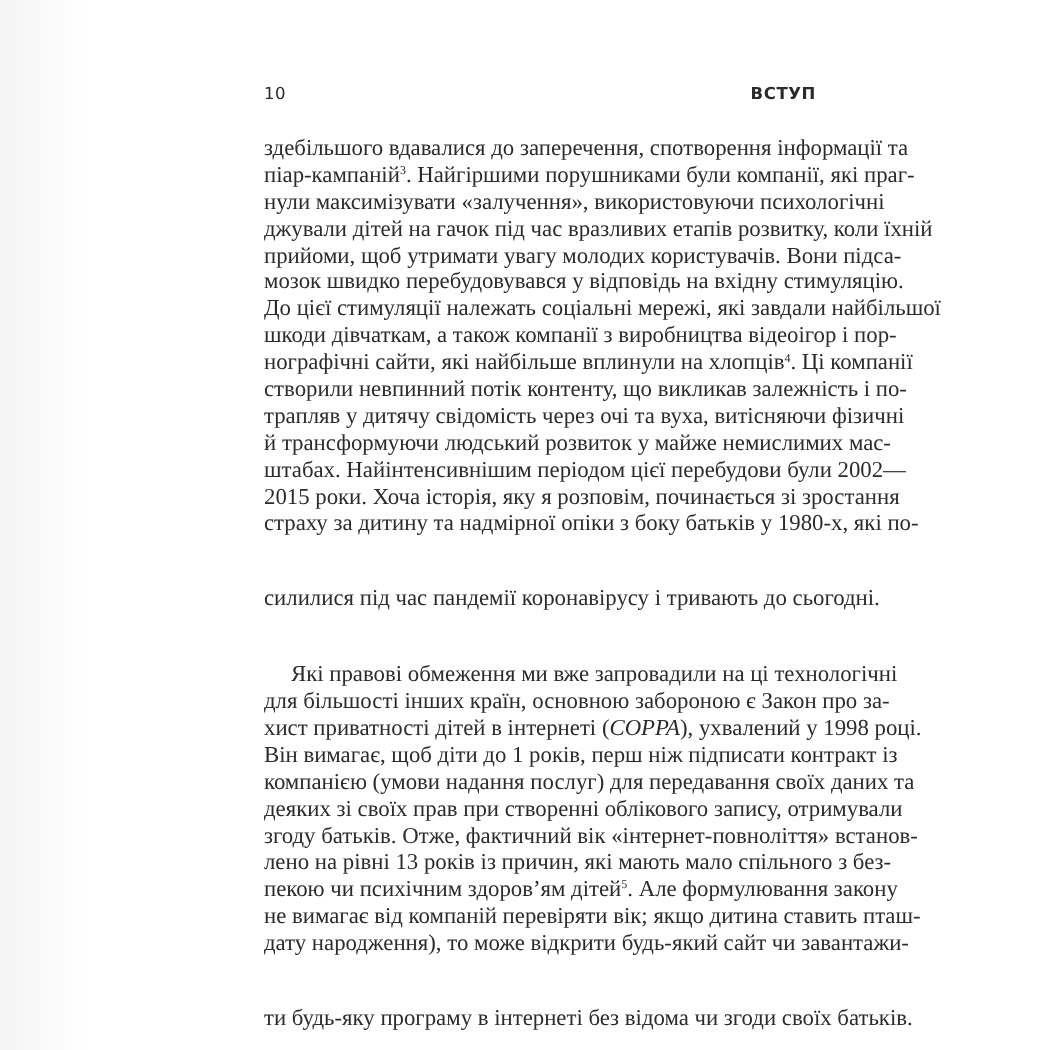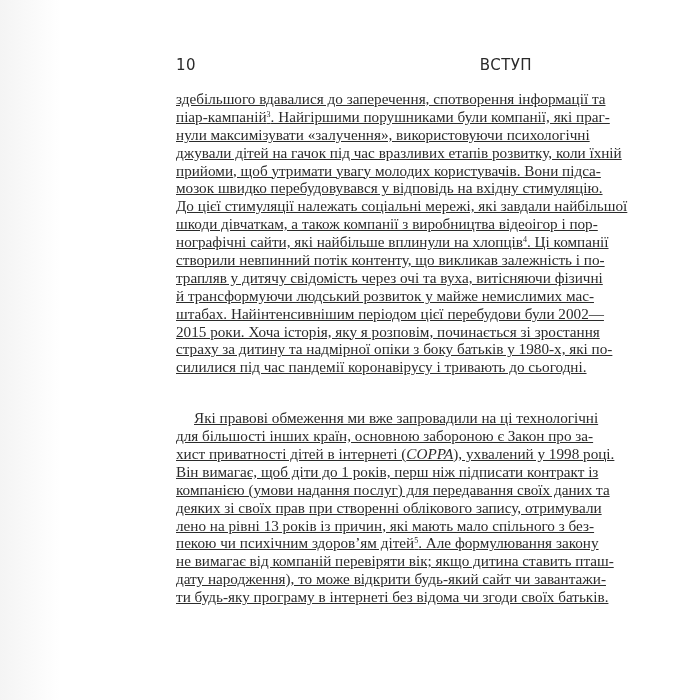--- a/index.html
+++ b/index.html
@@ -1,26 +1,26 @@
 <!DOCTYPE html>
 <html><head>
 <meta charset="utf-8">
 <style>
   html, body { margin:0; padding:0; }
   body { width:700px; height:700px; background:#ffffff; position:relative; overflow:hidden; }
   .page-shadow { position:absolute; left:0; top:0; width:60px; height:700px;
     background:linear-gradient(to right, #f4f4f4, #ffffff); }
   .header { position:absolute; left:176px; top:56px; width:368px; height:16px;
-    font-family:"DejaVu Sans", sans-serif; font-size:15px; color:#2a2a2a; letter-spacing:0.4px; }
+    font-family:"DejaVu Sans", sans-serif; font-size:11px; color:#2a2a2a; letter-spacing:0.4px; }
   .header .page-num { position:absolute; left:0; top:0; }
-  .header .running-title { position:absolute; right:12px; top:0; }
+  .header .running-title { position:absolute; right:0; top:0;font-weight:bold; }
   .body-text { position:absolute; left:176px; top:90px; width:368px;
-    font-family:"Liberation Serif", serif; font-size:15.2px; line-height:17.9px; color:#2b2b2b;text-decoration:underline; }
+    font-family:"Liberation Serif", serif; font-size:15.2px; line-height:17.9px; color:#2b2b2b; }
   .line { display:block; white-space:nowrap; text-align:justify; text-align-last:justify; height:17.9px; overflow:visible; }
-  .line.last { text-align-last:left; }
+  .line.last { text-align-last:left;margin-top:32px; }
   .line.indent { padding-left:18px;margin-top:33px; }
   sup { font-size:8px; line-height:0; vertical-align:5px; }
   em { font-style:italic; }
 </style>
 </head>
 <body>
 
 <div class="page-shadow"></div>
 
 <div class="header">
@@ -47,19 +47,20 @@
     <span class="line">страху за дитину та надмірної опіки з боку батьків у 1980-х, які по-</span>
     <span class="line last">силилися під час пандемії коронавірусу і тривають до сьогодні.</span>
   </div>
   <div>
     <span class="line indent">Які правові обмеження ми вже запровадили на ці технологічні</span>
     <span class="line">для більшості інших країн, основною забороною є Закон про за-</span>
     <span class="line">хист приватності дітей в інтернеті (<em>COPPA</em>), ухвалений у 1998 році.</span>
     <span class="line">Він вимагає, щоб діти до 1 років, перш ніж підписати контракт із</span>
     <span class="line">компанією (умови надання послуг) для передавання своїх даних та</span>
     <span class="line">деяких зі своїх прав при створенні облікового запису, отримували</span>
+    <span class="line">згоду батьків. Отже, фактичний вік «інтернет-повноліття» встанов-</span>
     <span class="line">лено на рівні 13 років із причин, які мають мало спільного з без-</span>
     <span class="line">пекою чи психічним здоров’ям дітей<sup>5</sup>. Але формулювання закону</span>
     <span class="line">не вимагає від компаній перевіряти вік; якщо дитина ставить пташ-</span>
     <span class="line">дату народження), то може відкрити будь-який сайт чи завантажи-</span>
     <span class="line last">ти будь-яку програму в інтернеті без відома чи згоди своїх батьків.</span>
   </div>
 </div>
 
 </body></html>

